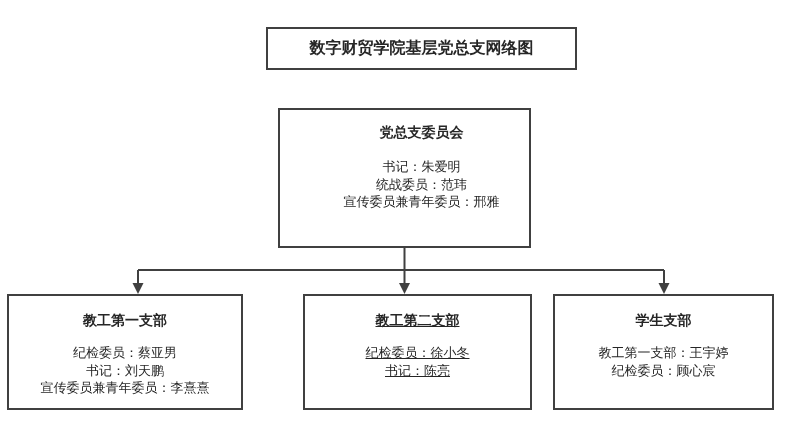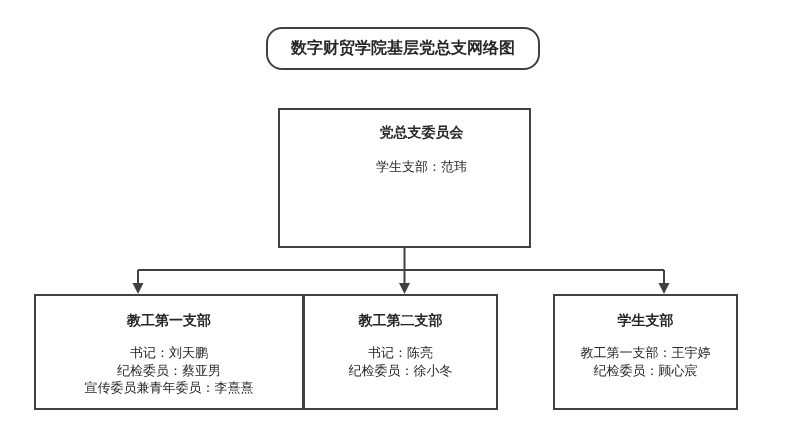--- a/index.html
+++ b/index.html
@@ -21,38 +21,38 @@
     overflow: hidden;
   }
   .box {
     position: absolute;
     box-sizing: border-box;
     border: 2px solid var(--line);
     background: var(--bg);
     text-align: center;
   }
   .title-box {
-    left: 266px; top: 27px; width: 274px; height: 43px;
+    left: 266px; top: 27px; width: 311px; height: 43px;
     display: flex; align-items: center; justify-content: center;
-    font-size: 16px; font-weight: bold; border-radius: 16px;
+    font-size: 16px; font-weight: bold;
   }
   .committee-box {
     left: 278px; top: 108px; width: 253px; height: 140px;
     padding-top: 13px;
     padding-left: 34px;
   }
   .committee-box .org-name { margin-bottom: 17px; }
   .branch-box {
     top: 294px; height: 116px;
     padding-top: 15px;
   }
   .branch-box .org-name { margin-bottom: 15px; }
-  .branch-1 { left: 34px;  width: 270px; }
-  .branch-2 { left: 303px; width: 195px; }
-  .branch-3 { left: 553px; width: 185px; }
+  .branch-1 { left: 7px;  width: 236px; }
+  .branch-2 { left: 303px; width: 229px; text-decoration: underline; }
+  .branch-3 { left: 553px; width: 221px; }
   .org-name {
     font-size: 14px;
     font-weight: bold;
     line-height: 18px;
   }
   .member {
     font-size: 13px;
     line-height: 17.5px;
     white-space: nowrap;
   }
@@ -74,40 +74,42 @@
 </style>
 </head>
 <body>
 
 <div class="box title-box">
   <span>数字财贸学院基层党总支网络图</span>
 </div>
 
 <div class="box committee-box">
   <div class="org-name">党总支委员会</div>
-  <div class="member">学生支部：范玮</div>
+  <div class="member">书记：朱爱明</div>
+  <div class="member">统战委员：范玮</div>
+  <div class="member">宣传委员兼青年委员：邢雅</div>
 </div>
 
 <svg class="connector-svg" viewBox="0 0 800 437" aria-hidden="true">
   <path class="conn-line" d="M404.5 248 L404.5 270 M138 270 L664 270 M138 270 L138 285 M404.5 270 L404.5 285 M664 270 L664 285"></path>
   <path class="conn-arrow" d="M138 294 L132.5 283 L143.5 283 Z"></path>
   <path class="conn-arrow" d="M404.5 294 L399 283 L410 283 Z"></path>
   <path class="conn-arrow" d="M664 294 L658.5 283 L669.5 283 Z"></path>
 </svg>
 
 <div class="box branch-box branch-1">
   <div class="org-name">教工第一支部</div>
+  <div class="member">纪检委员：蔡亚男</div>
   <div class="member">书记：刘天鹏</div>
-  <div class="member">纪检委员：蔡亚男</div>
   <div class="member">宣传委员兼青年委员：李熹熹</div>
 </div>
 
 <div class="box branch-box branch-2">
   <div class="org-name">教工第二支部</div>
+  <div class="member">纪检委员：徐小冬</div>
   <div class="member">书记：陈亮</div>
-  <div class="member">纪检委员：徐小冬</div>
 </div>
 
 <div class="box branch-box branch-3">
   <div class="org-name">学生支部</div>
   <div class="member">教工第一支部：王宇婷</div>
   <div class="member">纪检委员：顾心宸</div>
 </div>
 
 </body></html>

